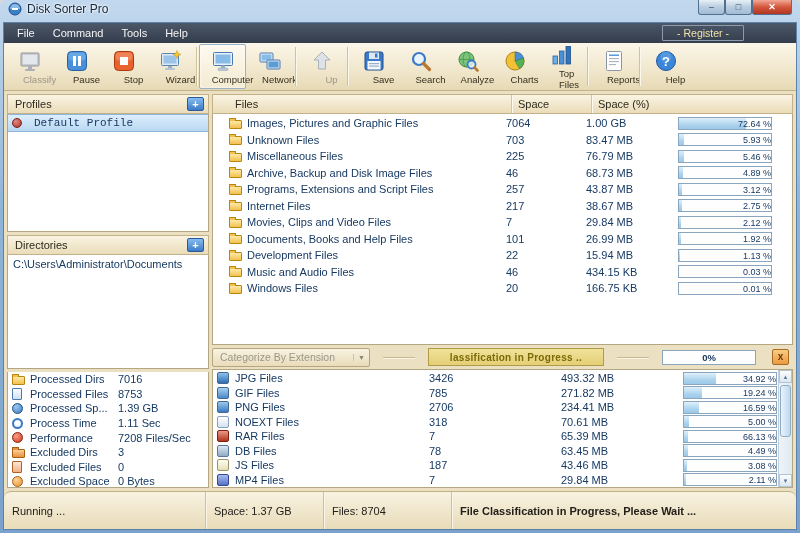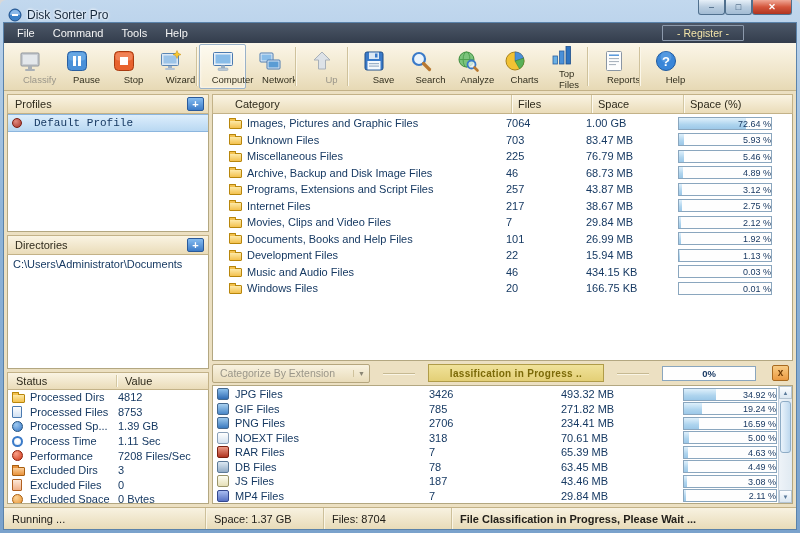--- a/index.html
+++ b/index.html
@@ -1,21 +1,21 @@
 <!DOCTYPE html>
 <html><head>
 <meta charset="utf-8">
 <style>
   * { margin:0; padding:0; box-sizing:border-box; }
   body { font-family:"Liberation Sans", sans-serif; background:#d8d8d8; }
   .window { position:relative; width:800px; height:533px;
     background:linear-gradient(#c2d8ee,#8fb4d8 40%,#7aa2cc); border-radius:6px 6px 0 0;
     overflow:hidden; font-size:11px; }
   
-  .titlebar { height:22px; display:flex; align-items:flex-end; padding:2px 8px 0; position:relative; }
+  .titlebar { height:22px; display:flex; align-items:flex-start; padding:2px 8px 0; position:relative; }
   .app-ico { width:14px; height:14px; margin-right:5px; flex:0 0 auto; }
   .title-text { font-size:12px; color:#15283c; text-shadow:0 0 3px #fff, 0 0 3px #fff; }
   .win-controls { position:absolute; top:0; right:8px; display:flex; }
   .win-btn { height:15px; border:1px solid #50708e; border-top:none; border-radius:0 0 3px 3px;
     display:flex; align-items:center; justify-content:center; font-size:9px; cursor:pointer; }
   .win-btn.minmax { width:27px; background:linear-gradient(#e7f0f8,#b9cde0 50%,#a3bcd4); color:#2a4a6a; }
   .win-btn.close { width:40px; background:linear-gradient(#f0a896,#d4563c 50%,#b03420); color:#fff; font-weight:bold; }
   
   .app-body { position:absolute; top:22px; left:3px; right:3px; bottom:3px;
     background:#ece0c2; display:flex; flex-direction:column; border:1px solid #5a82aa; }
@@ -123,22 +123,22 @@
   .ft-js   { background:linear-gradient(#fdfdf2,#e6e0b8); border-color:#9a9468; }
   .ft-mp4  { background:linear-gradient(#a8bcf0,#5872c4); border-color:#34488e; }
   .vscroll { width:14px; background:linear-gradient(90deg,#eef3f8,#e0eaf2); border-left:1px solid #c0cedc;
     display:flex; flex-direction:column; }
   .vs-btn { height:13px; background:linear-gradient(#fbfdff,#dbe7f1); border:1px solid #b4c4d2;
     font-size:6px; color:#5a7a9a; text-align:center; line-height:12px; cursor:pointer; }
   .vs-btn.bottom { margin-top:auto; }
   .vs-thumb { margin:2px 1px; height:52px; border:1px solid #8eacc6; border-radius:3px;
     background:linear-gradient(90deg,#eaf3fb,#bed8ee); cursor:grab; }
   
-  .statusbar { height:22px; background:linear-gradient(#f8f2e1,#e8dbb8); border-top:1px solid #c3b288;
-    display:flex; align-items:center; color:#23201a; }
+  .statusbar { height:38px; background:linear-gradient(#f8f2e1,#e8dbb8); border-top:1px solid #c3b288;
+    display:flex; align-items:center; color:#23201a;border-radius:7px; }
   .sb-seg { height:100%; display:flex; align-items:center; padding:0 8px;
     border-right:1px solid #cdc09a; box-shadow:1px 0 0 #faf5e6; white-space:nowrap; }
   .sb-run { width:202px; }
   .sb-space { width:118px; }
   .sb-files { width:128px; }
   .sb-msg { flex:1; border-right:none; box-shadow:none;font-weight:bold; }
 </style>
 </head>
 <body>
 
@@ -351,30 +351,26 @@
           <span class="ptitle">Directories</span>
           <span class="addbtn">+</span>
         </div>
         <div class="plist dirs-list">
 
         <div class="dir-row">
             <span>C:\Users\Administrator\Documents</span>
           </div>
           </div>
 
-        <div class="stat-head">
-          <span>Status</span>
-          <span>Value</span>
-        </div>
         <div class="stat-list">
 
         <div class="stat-row">
             <span class="sicon si-folder"></span>
             <span>Processed Dirs</span>
-            <span>4812</span>
+            <span>7016</span>
           </div>
             <div class="stat-row">
             <span class="sicon si-doc"></span>
             <span>Processed Files</span>
             <span>8753</span>
           </div>
             <div class="stat-row">
             <span class="sicon si-disk"></span>
             <span>Processed Sp...</span>
             <span>1.39 GB</span>
@@ -402,21 +398,20 @@
             <div class="stat-row">
             <span class="sicon si-xdisk"></span>
             <span>Excluded Space</span>
             <span>0 Bytes</span>
           </div>
           </div>
       </div>
 
       <div class="maincol">
         <div class="cat-head">
-          <span>Category</span>
           <span>Files</span>
           <span>Space</span>
           <span>Space (%)</span>
         </div>
         <div class="cat-area">
 
         <div class="cat-grid">
             <span class="fold"></span>
             <span class="name">Images, Pictures and Graphic Files</span>
             <span>7064</span>
@@ -585,21 +580,21 @@
                 <span class="ptxt">5.00 %</span>
               </span>
             </div>
               <div class="ext-grid">
               <span class="ftic ft-rar"></span>
               <span class="name">RAR Files</span>
               <span>7</span>
               <span>65.39 MB</span>
               <span class="pbar">
                 <span class="fill" style="width: 4.63%;"></span>
-                <span class="ptxt">4.63 %</span>
+                <span class="ptxt">66.13 %</span>
               </span>
             </div>
               <div class="ext-grid">
               <span class="ftic ft-db"></span>
               <span class="name">DB Files</span>
               <span>78</span>
               <span>63.45 MB</span>
               <span class="pbar">
                 <span class="fill" style="width: 4.49%;"></span>
                 <span class="ptxt">4.49 %</span>

